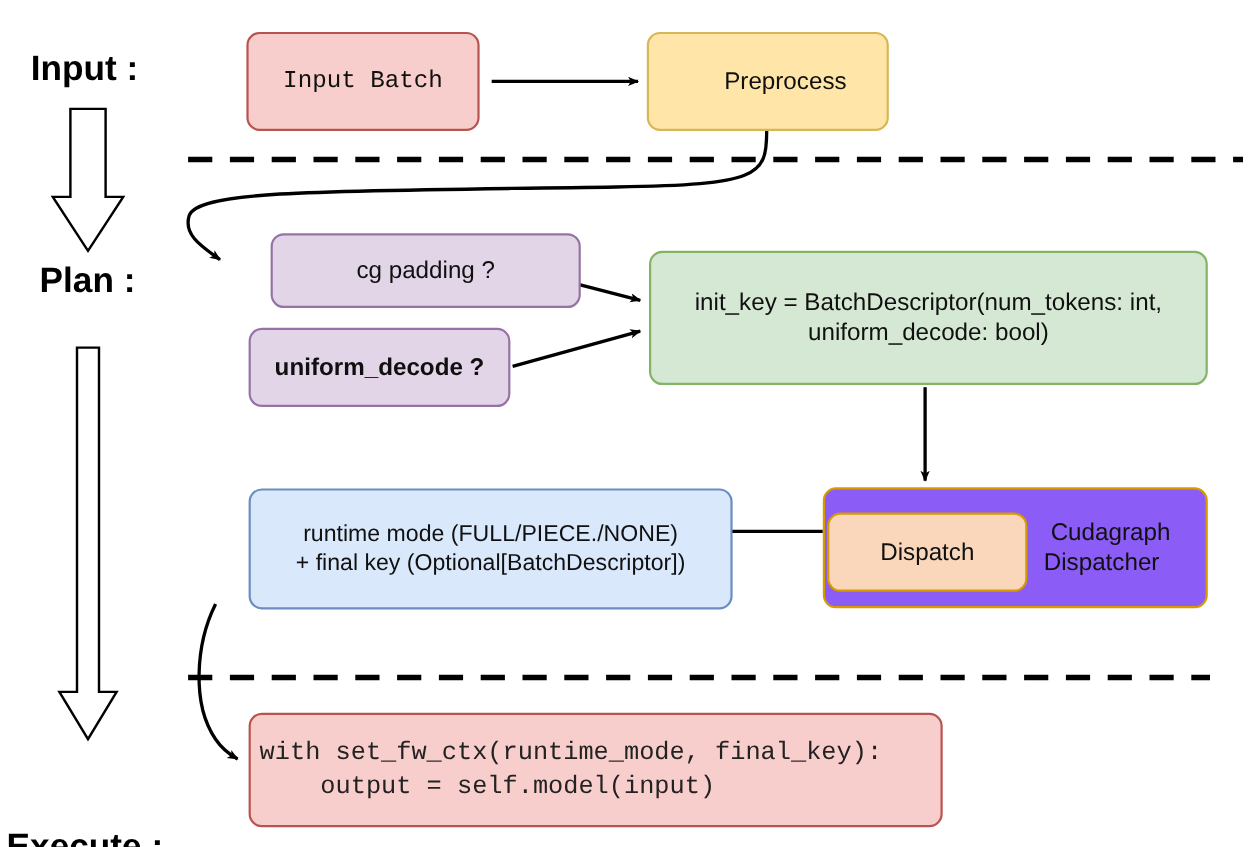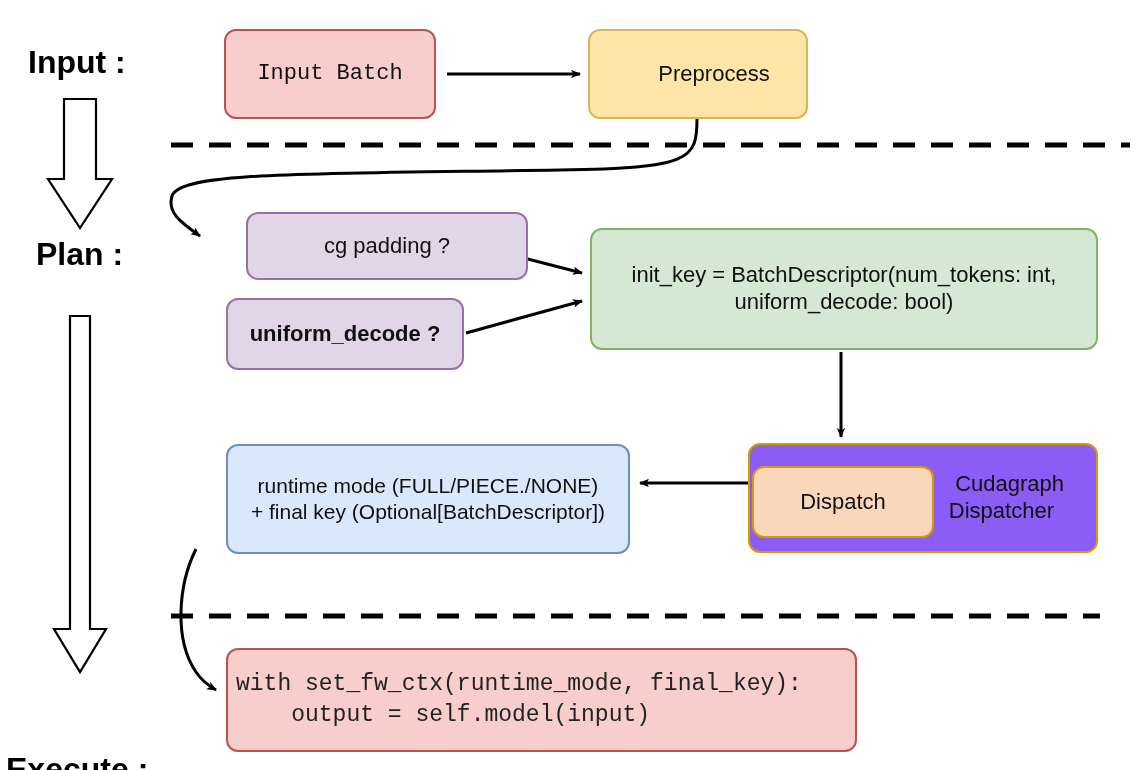--- a/index.html
+++ b/index.html
@@ -128,21 +128,21 @@
 
   <div class="node n-dispatcher" style="left:748px; top:443px; width:350px; height:110px; justify-content:flex-end; align-items:center; padding-right:14px; flex-direction:column; justify-content:center; align-items:flex-end;">
     <span style="margin-right:18px;">Cudagraph</span>
     <span style="margin-right:28px;">Dispatcher</span>
   </div>
 
   <div class="node n-dispatch" style="left:752px; top:466px; width:182px; height:72px; font-size:22px;">
     <span>Dispatch</span>
   </div>
 
-  <div class="node n-runtime" style="left:226px; top:444px; width:404px; height:110px; flex-direction:column; font-size:21px;">
+  <div class="node n-runtime" style="left:226px; top:444px; width:440px; height:110px; flex-direction:column; font-size:21px;">
     <span>runtime mode (FULL/PIECE./NONE)</span>
     <span>+ final key (Optional[BatchDescriptor])</span>
   </div>
 
   <div class="node mono n-code" style="left:226px; top:648px; width:631px; height:104px; flex-direction:column; align-items:flex-start; justify-content:center;">
     <span>with set_fw_ctx(runtime_mode, final_key):</span>
     <span>    output = self.model(input)</span>
   </div>
 
 </div>

